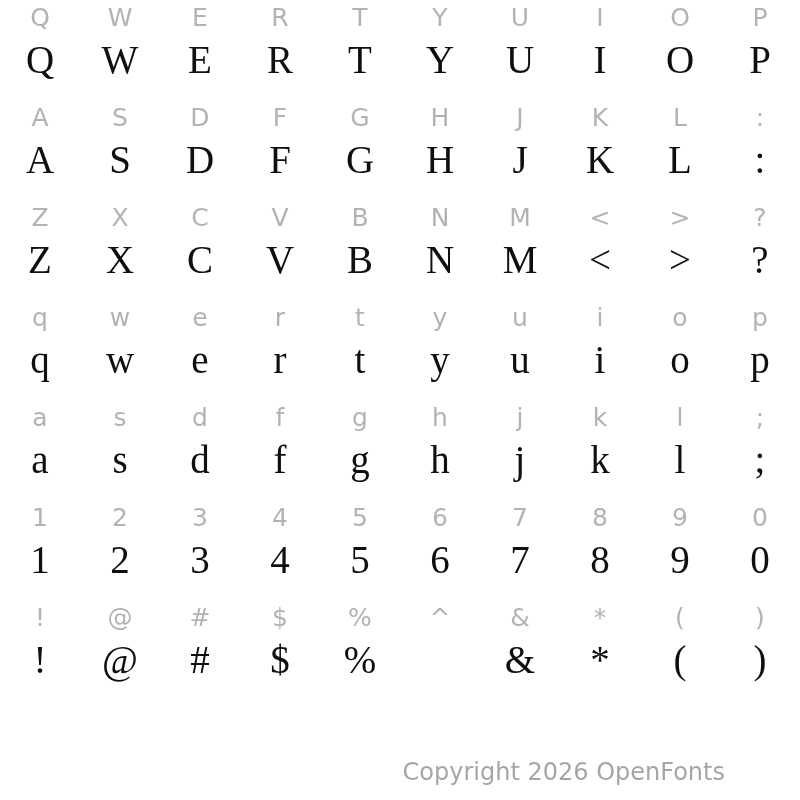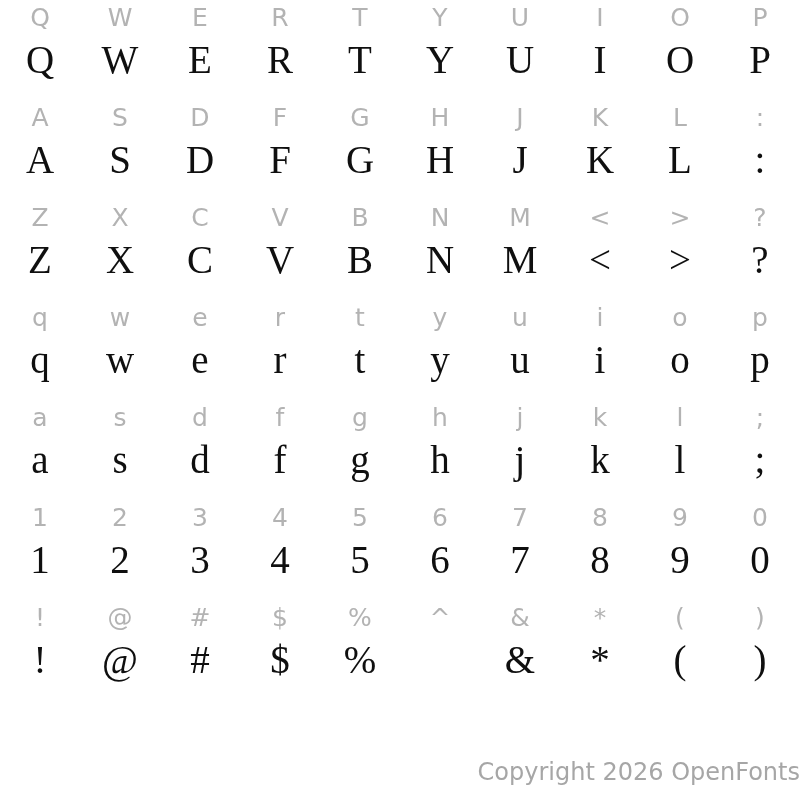--- a/index.html
+++ b/index.html
@@ -42,20 +42,21 @@
     text-align: center;
   }
   .cell {
     display: block;
     white-space: pre;
   }
   .footer {
     margin-top: 57px;
     line-height: 30px;
     text-align: right;
+    padding-right: 75px;
     font-family: "DejaVu Sans", sans-serif;
     font-size: 24px;
     color: #a6a6a6;
   }
 </style>
 </head>
 <body>
 
 <div class="page">
   <div class="grid">

